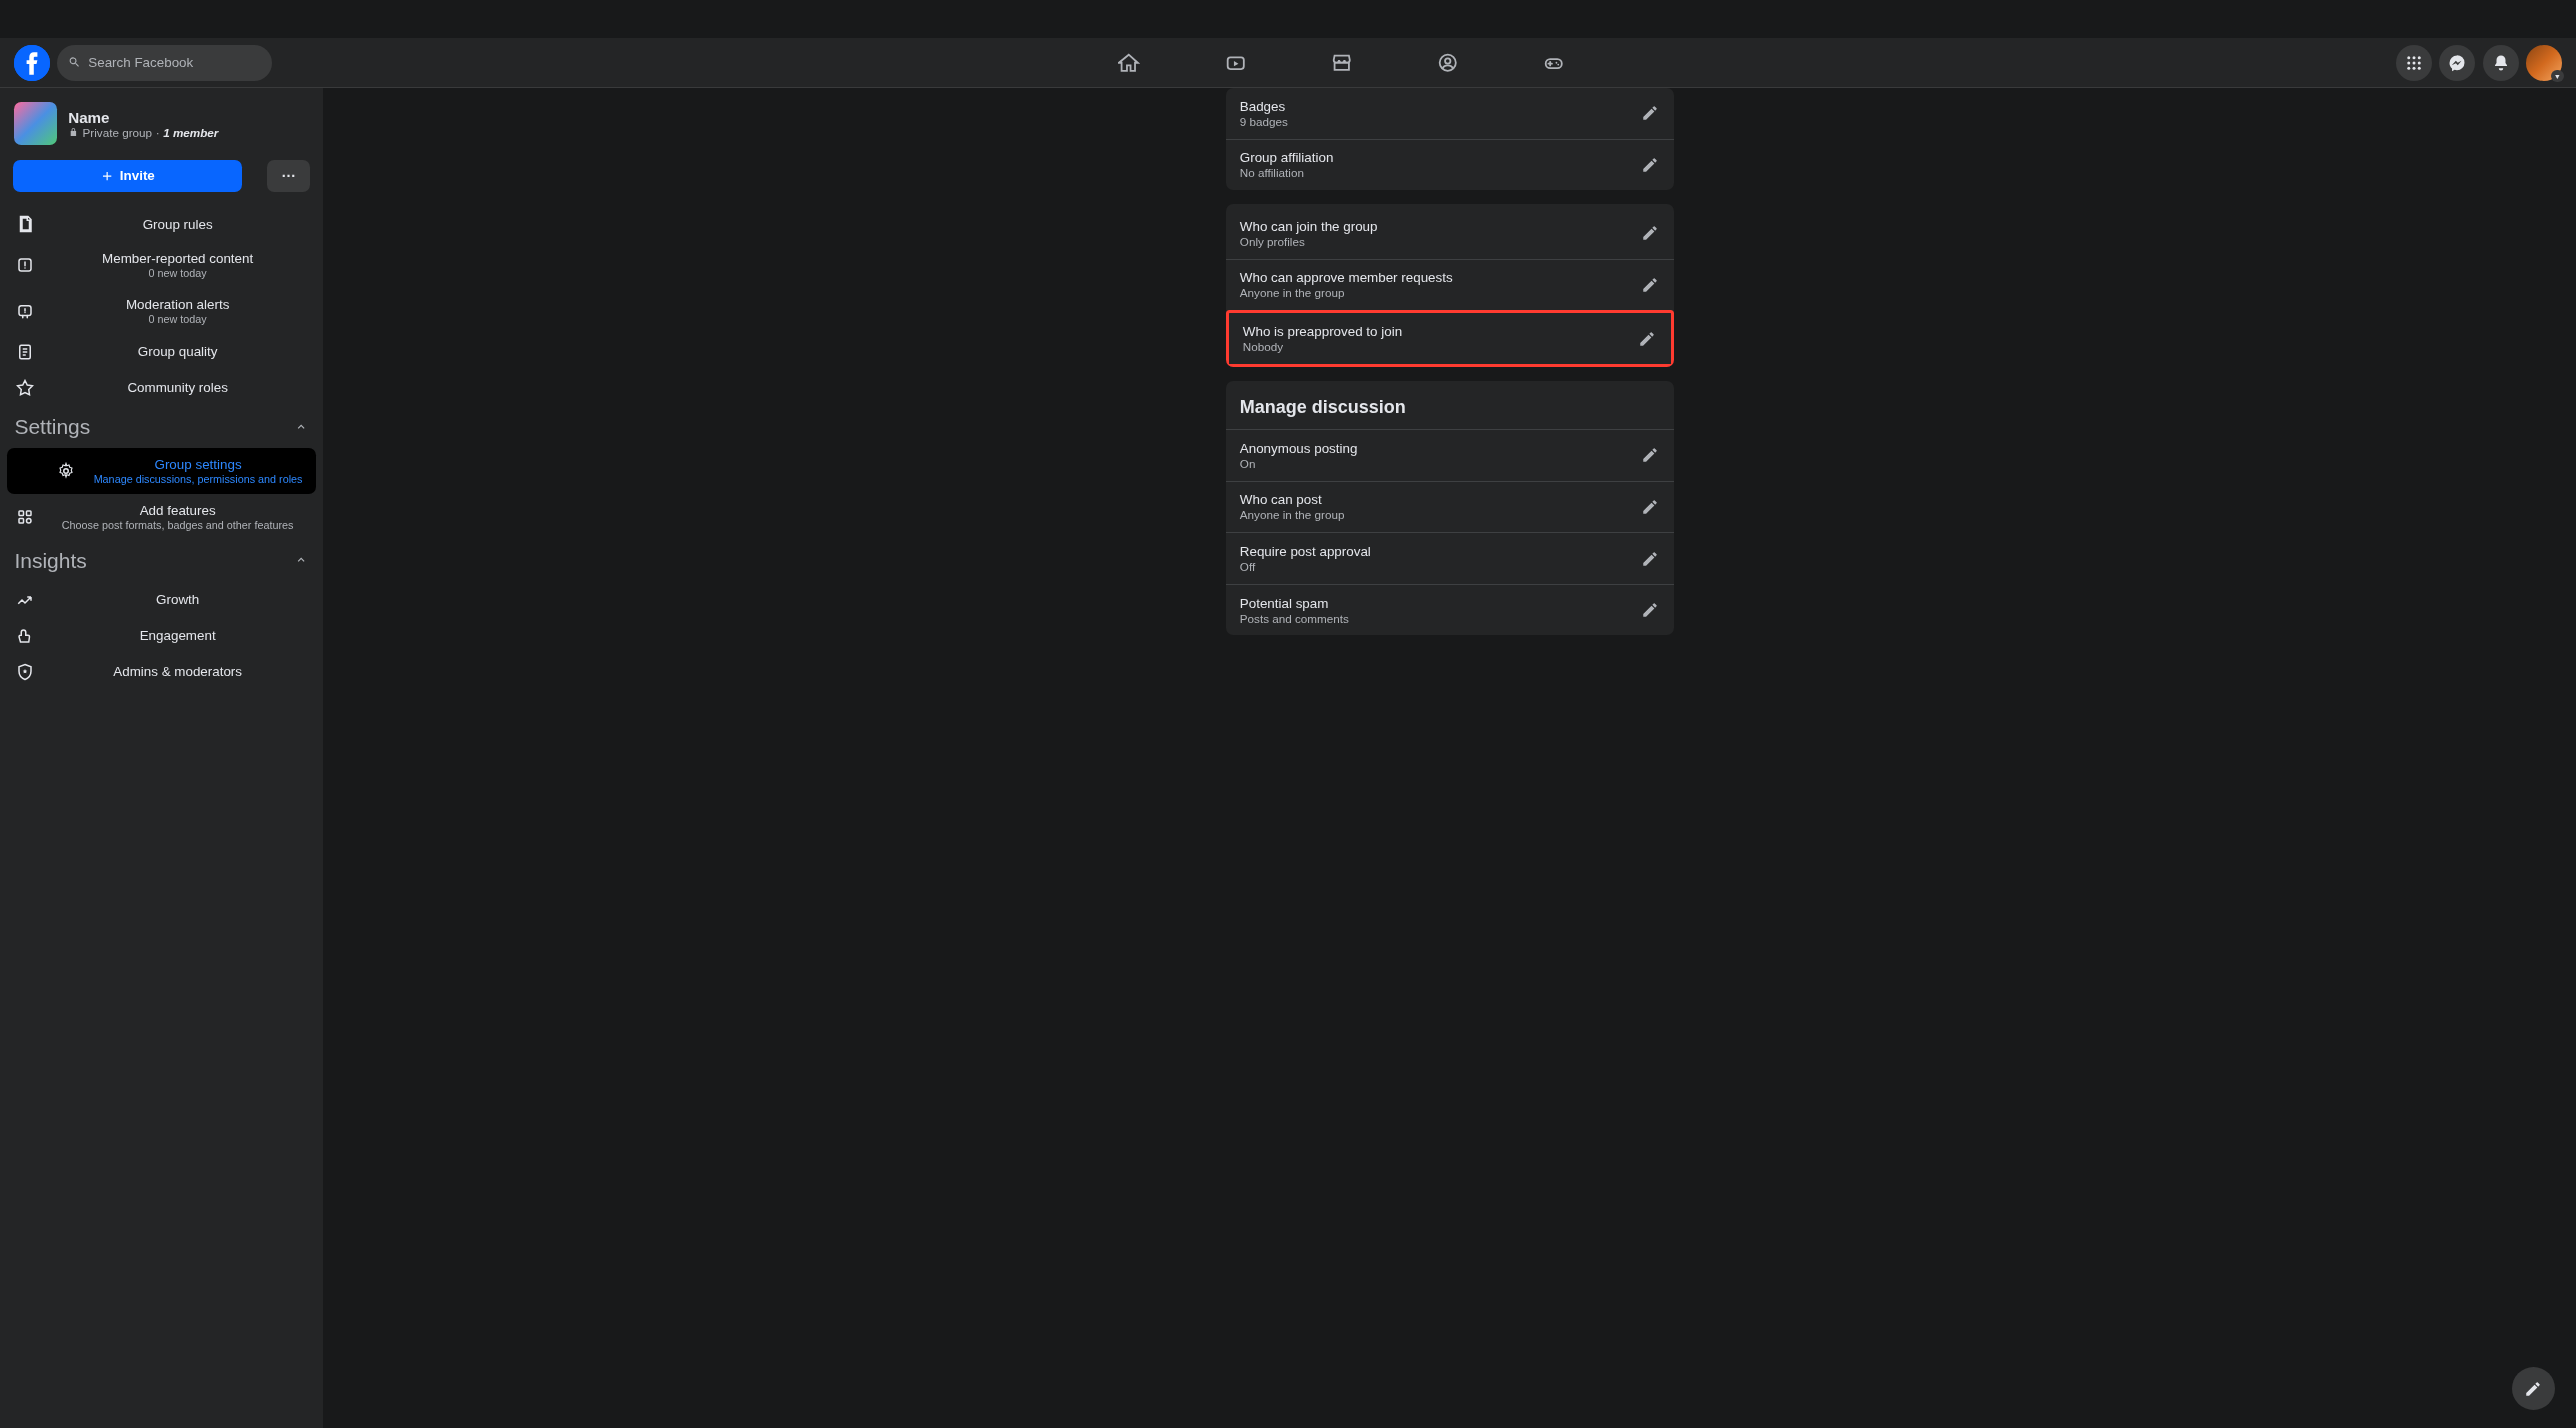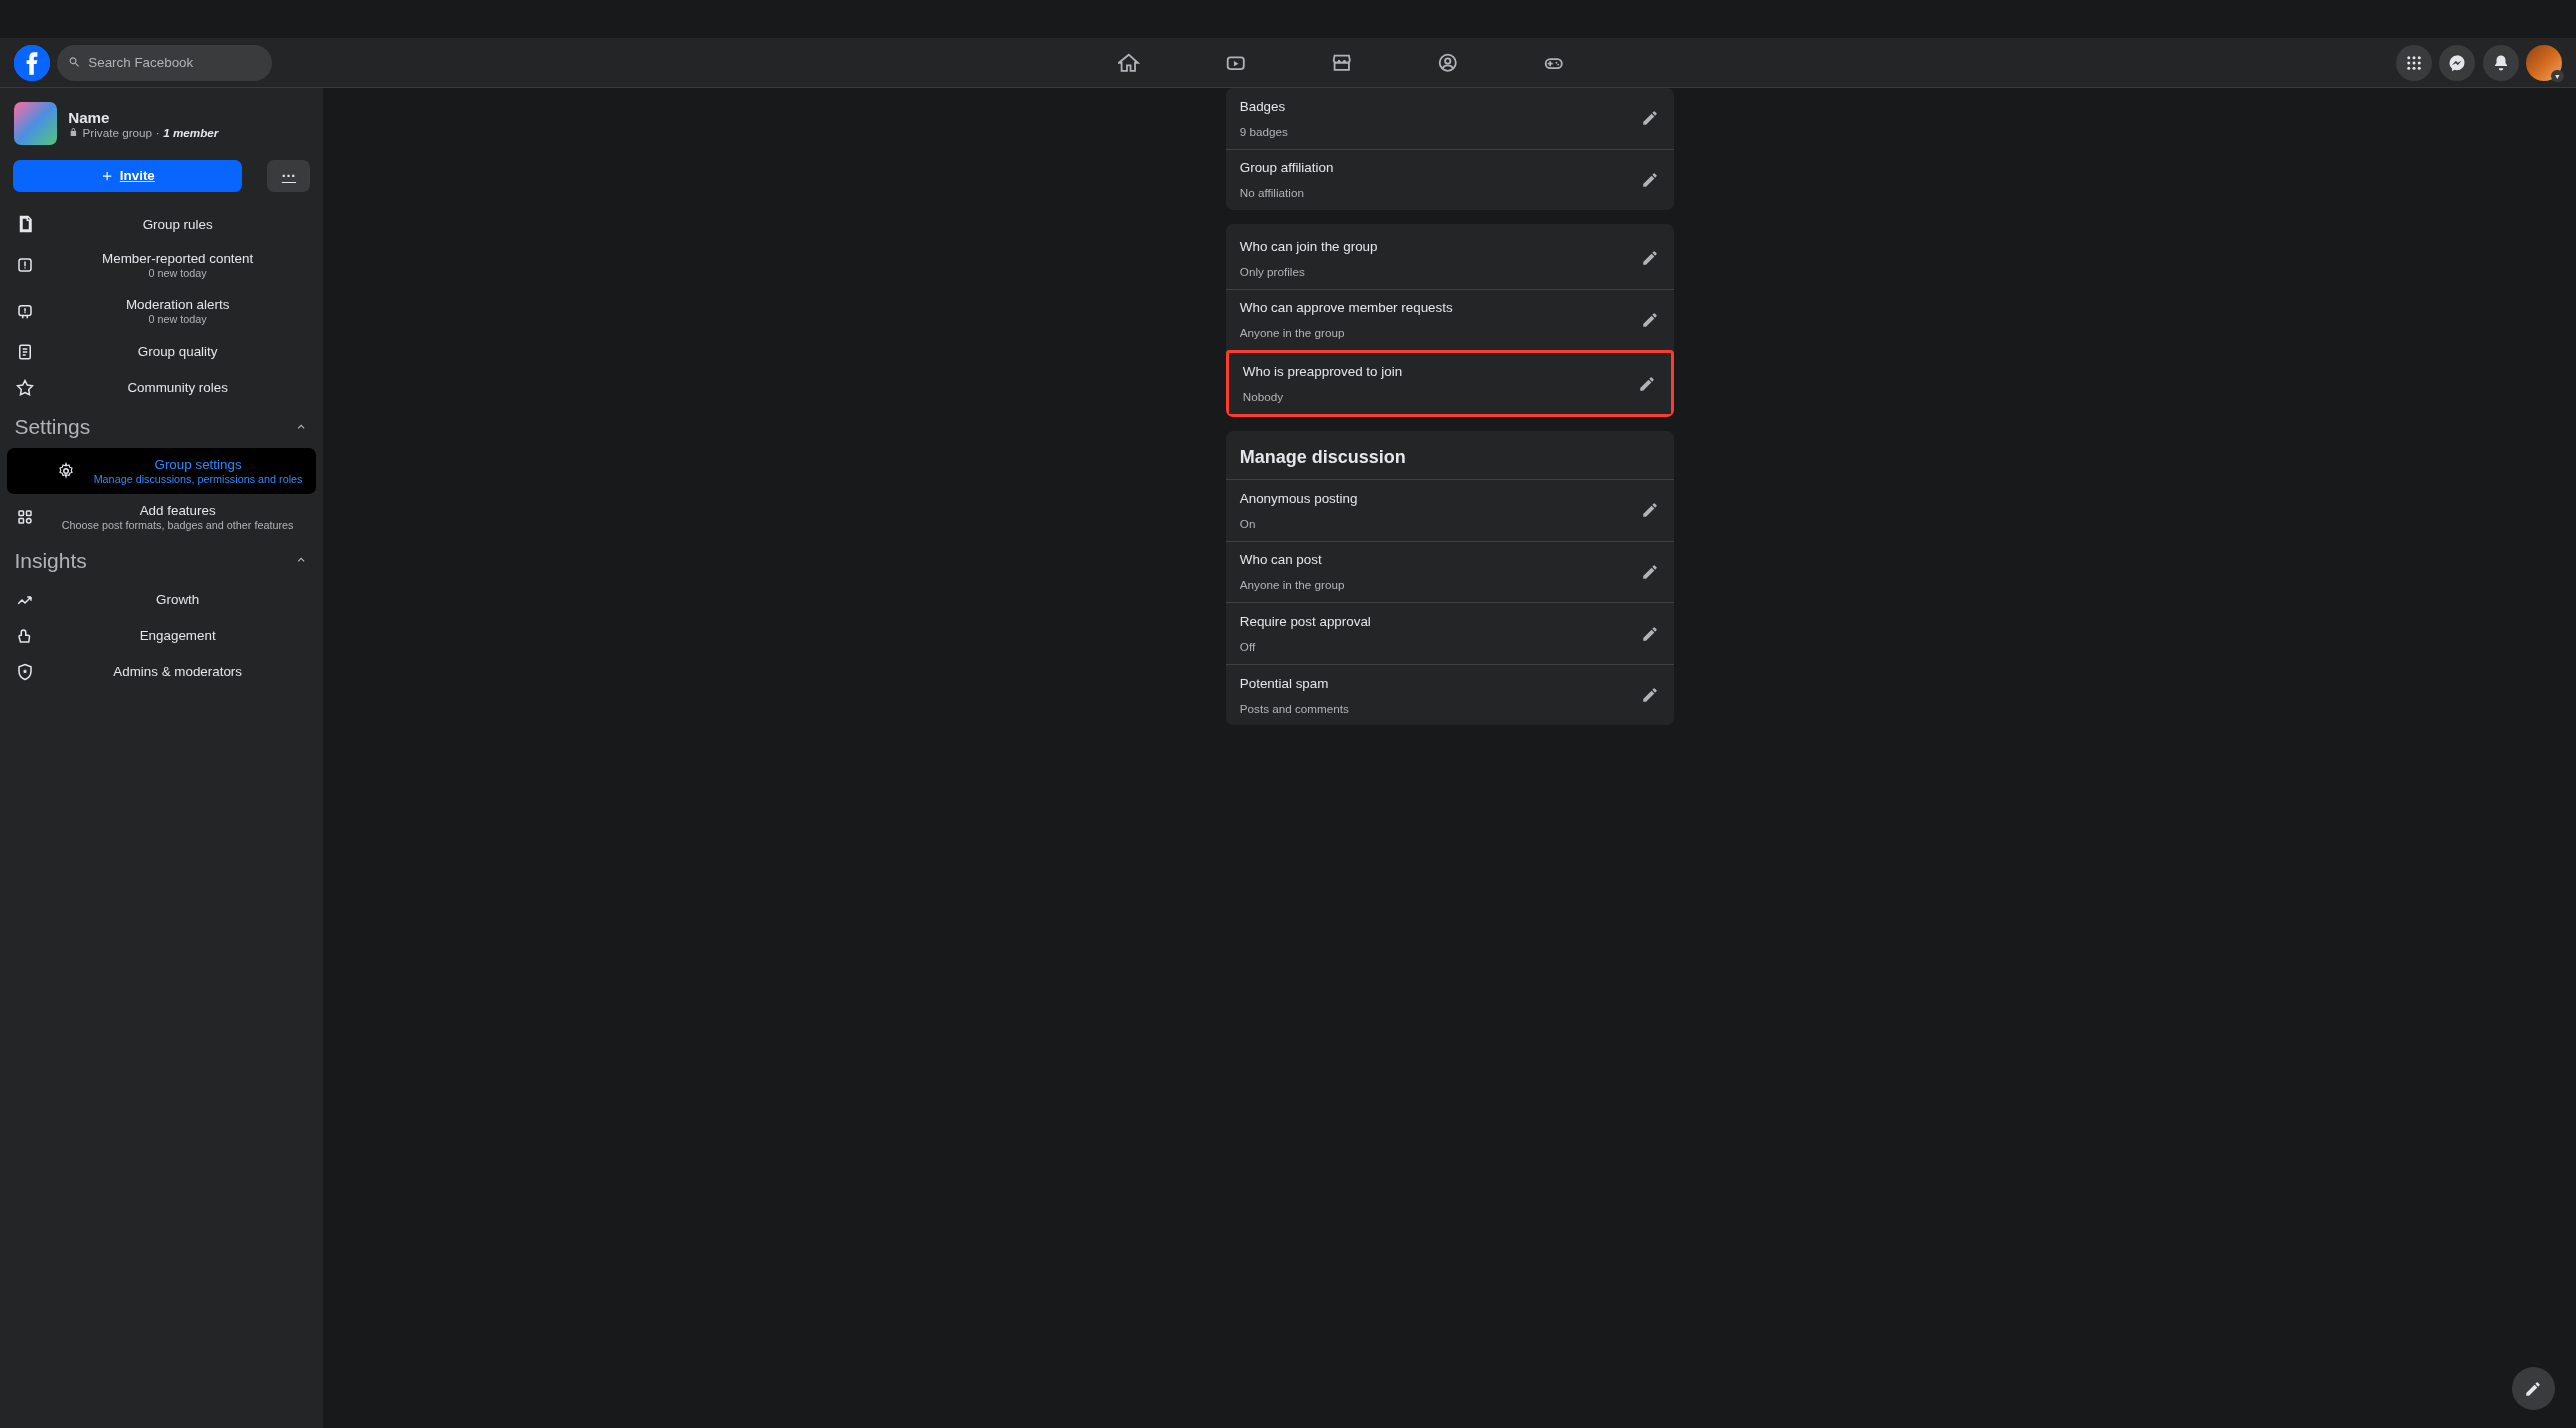--- a/index.html
+++ b/index.html
@@ -110,21 +110,20 @@
   }
   .group-info { flex: 1; min-width: 0; }
   .group-name { font-size: 15.2px; font-weight: 700; color: #e4e6eb; }
   .group-meta { font-size: 11.7px; color: #b0b3b8; display: flex; align-items: center; gap: 3.6px; }
   .group-meta svg { width: 10.8px; height: 10.8px; fill: #b0b3b8; }
   .group-meta strong { color: #e4e6eb; font-weight: 600; font-style: italic; }
   .action-row {
     display: flex;
     gap: 25px;
     padding: 7.2px 5.4px 14.3px 5.4px;
-    text-decoration: underline;
   }
   .invite-btn {
     flex: 1;
     background: #0866ff;
     color: #fff;
     border: none;
     border-radius: 7.2px;
     height: 32px;
     font-size: 13.4px;
     font-weight: 600;
@@ -187,21 +186,21 @@
   }
   .setting-row {
     display: flex;
     align-items: center;
     padding: 10.8px 14.3px;
     border-top: 0.9px solid #3e4042;
   }
   .setting-row:first-child { border-top: none; align-items: center; }
   .setting-text { flex: 1; }
   .setting-label { font-size: 13.4px; font-weight: 500; color: #e4e6eb; }
-  .setting-value { font-size: 11.7px; color: #b0b3b8; margin-top: 11px; }
+  .setting-value { font-size: 11.7px; color: #b0b3b8; margin-top: 1px; }
   .edit-icon { width: 18px; height: 18px; fill: #b0b3b8; flex-shrink: 0; }
   
   
   .highlight-box {
     border: 3.6px solid #ff3b30 !important;
     border-radius: 3.6px;
     position: relative;
   }
   
   

